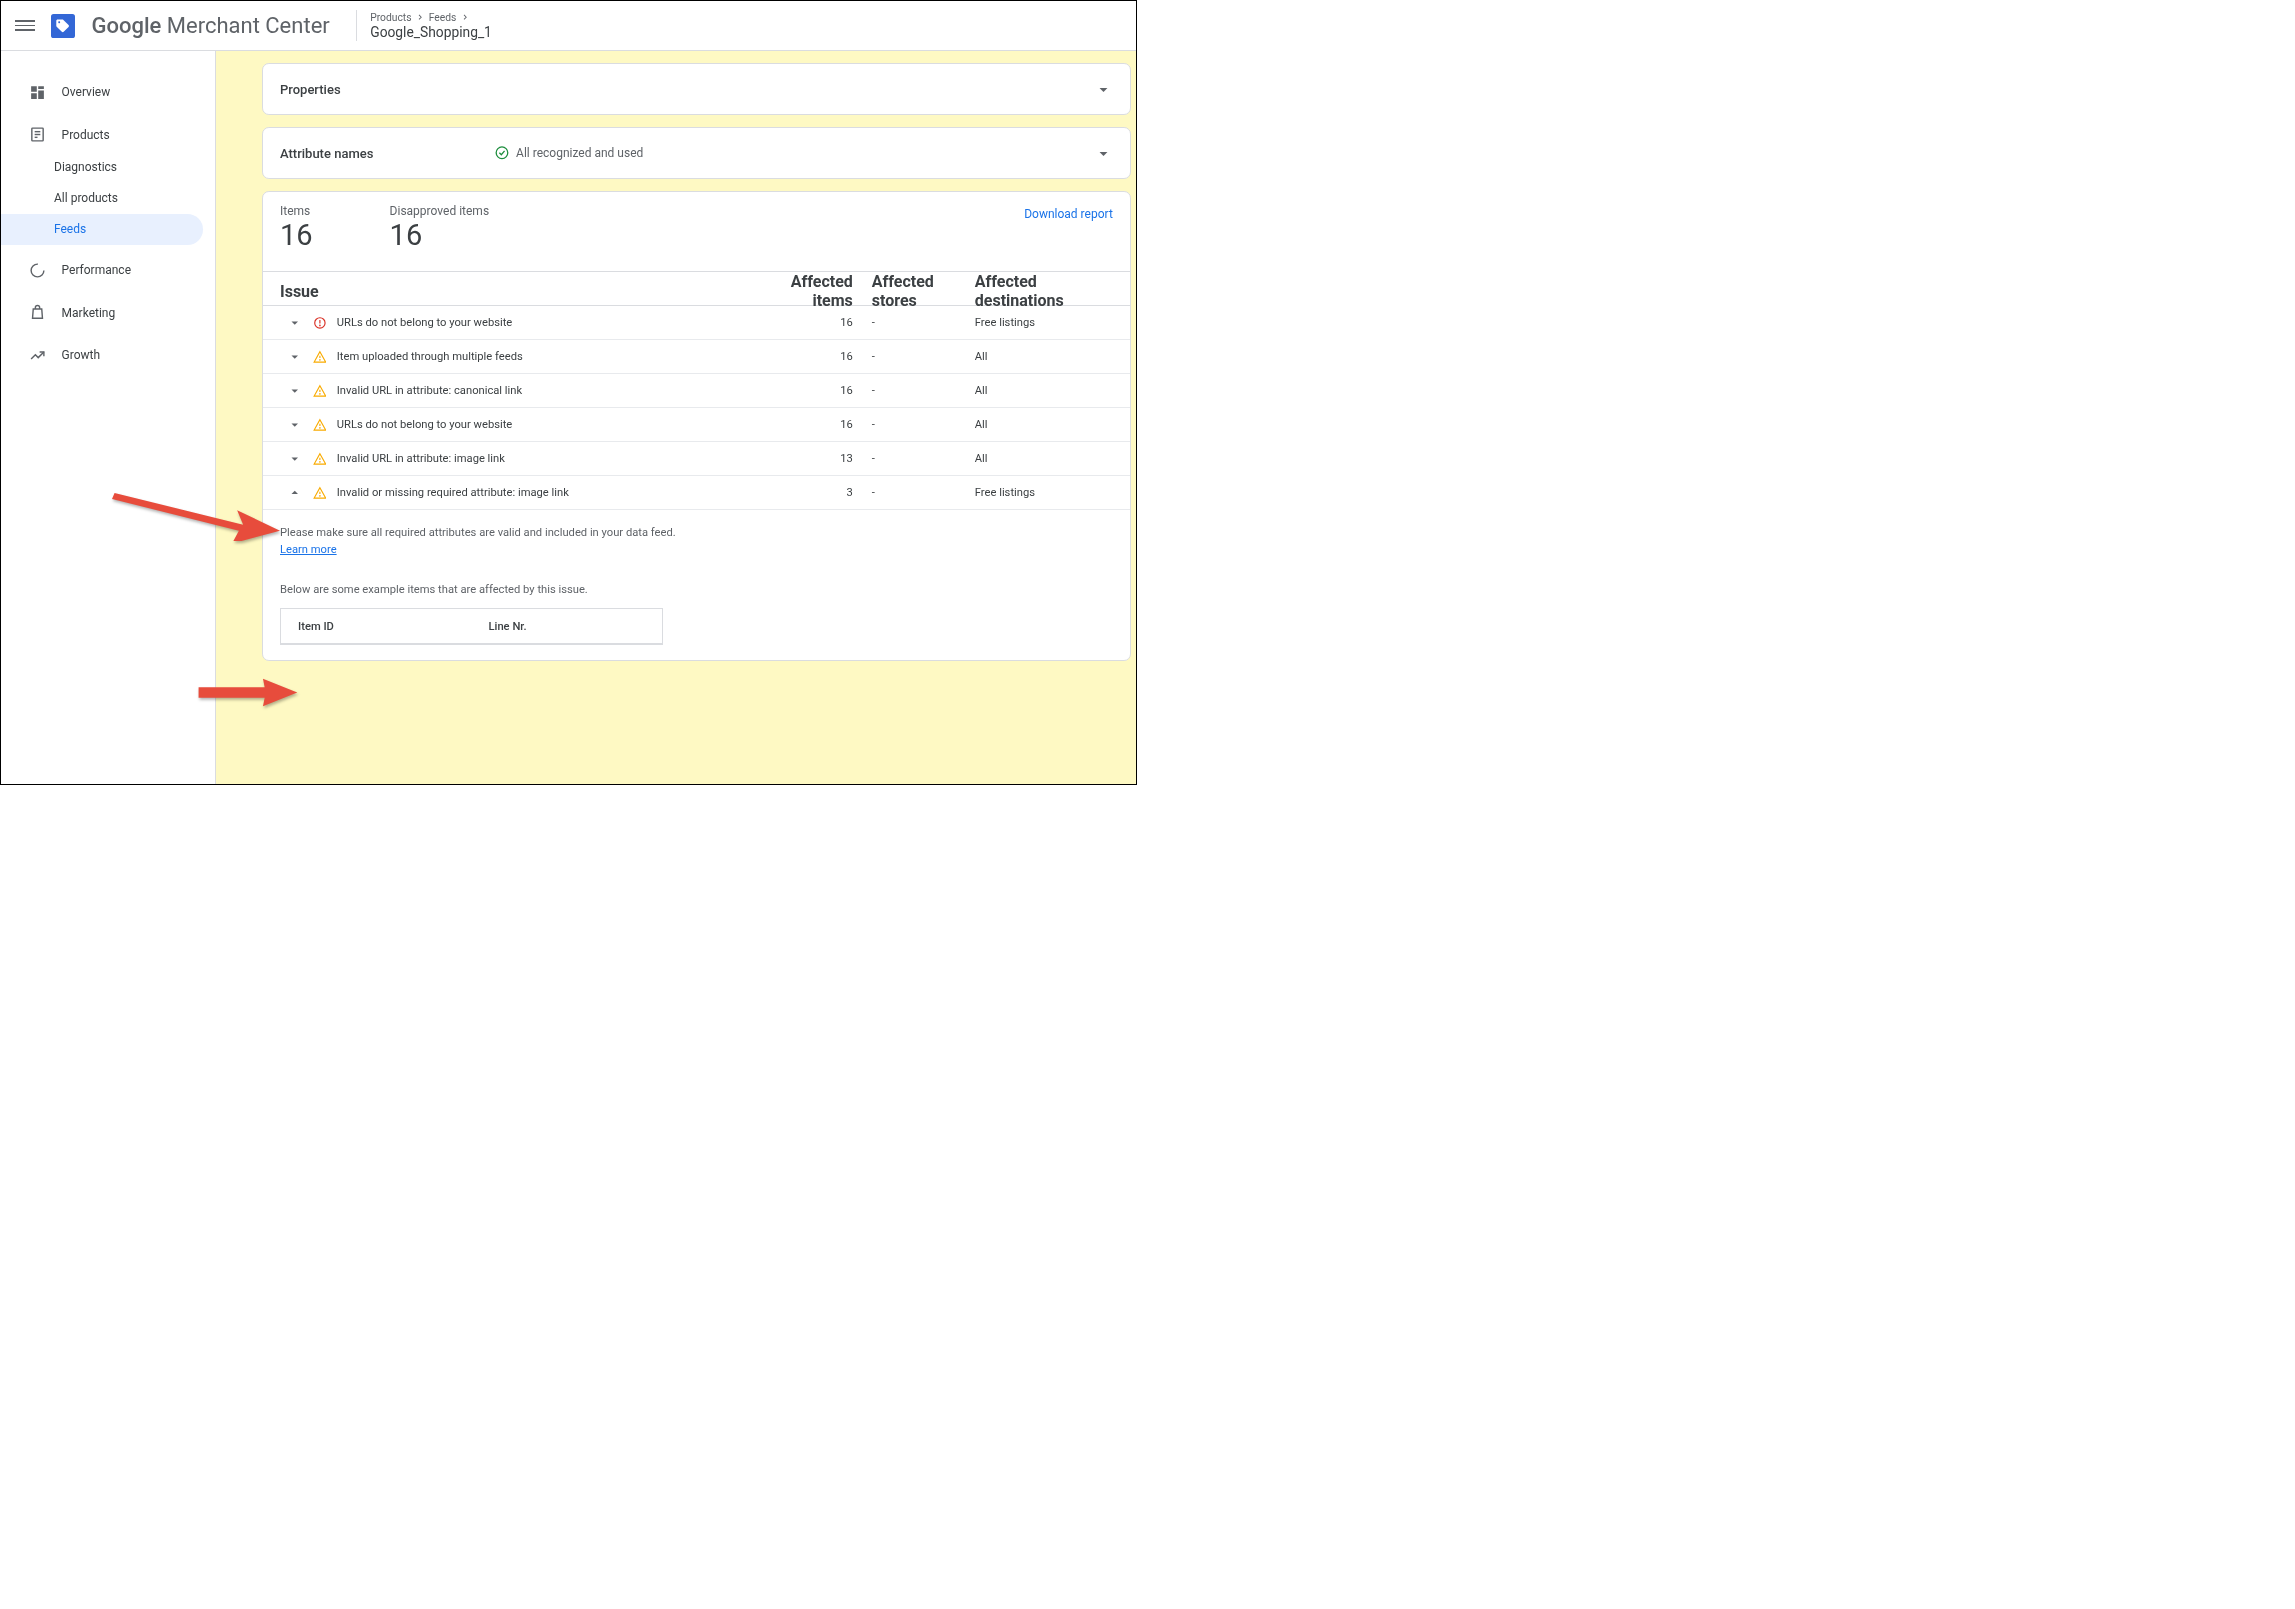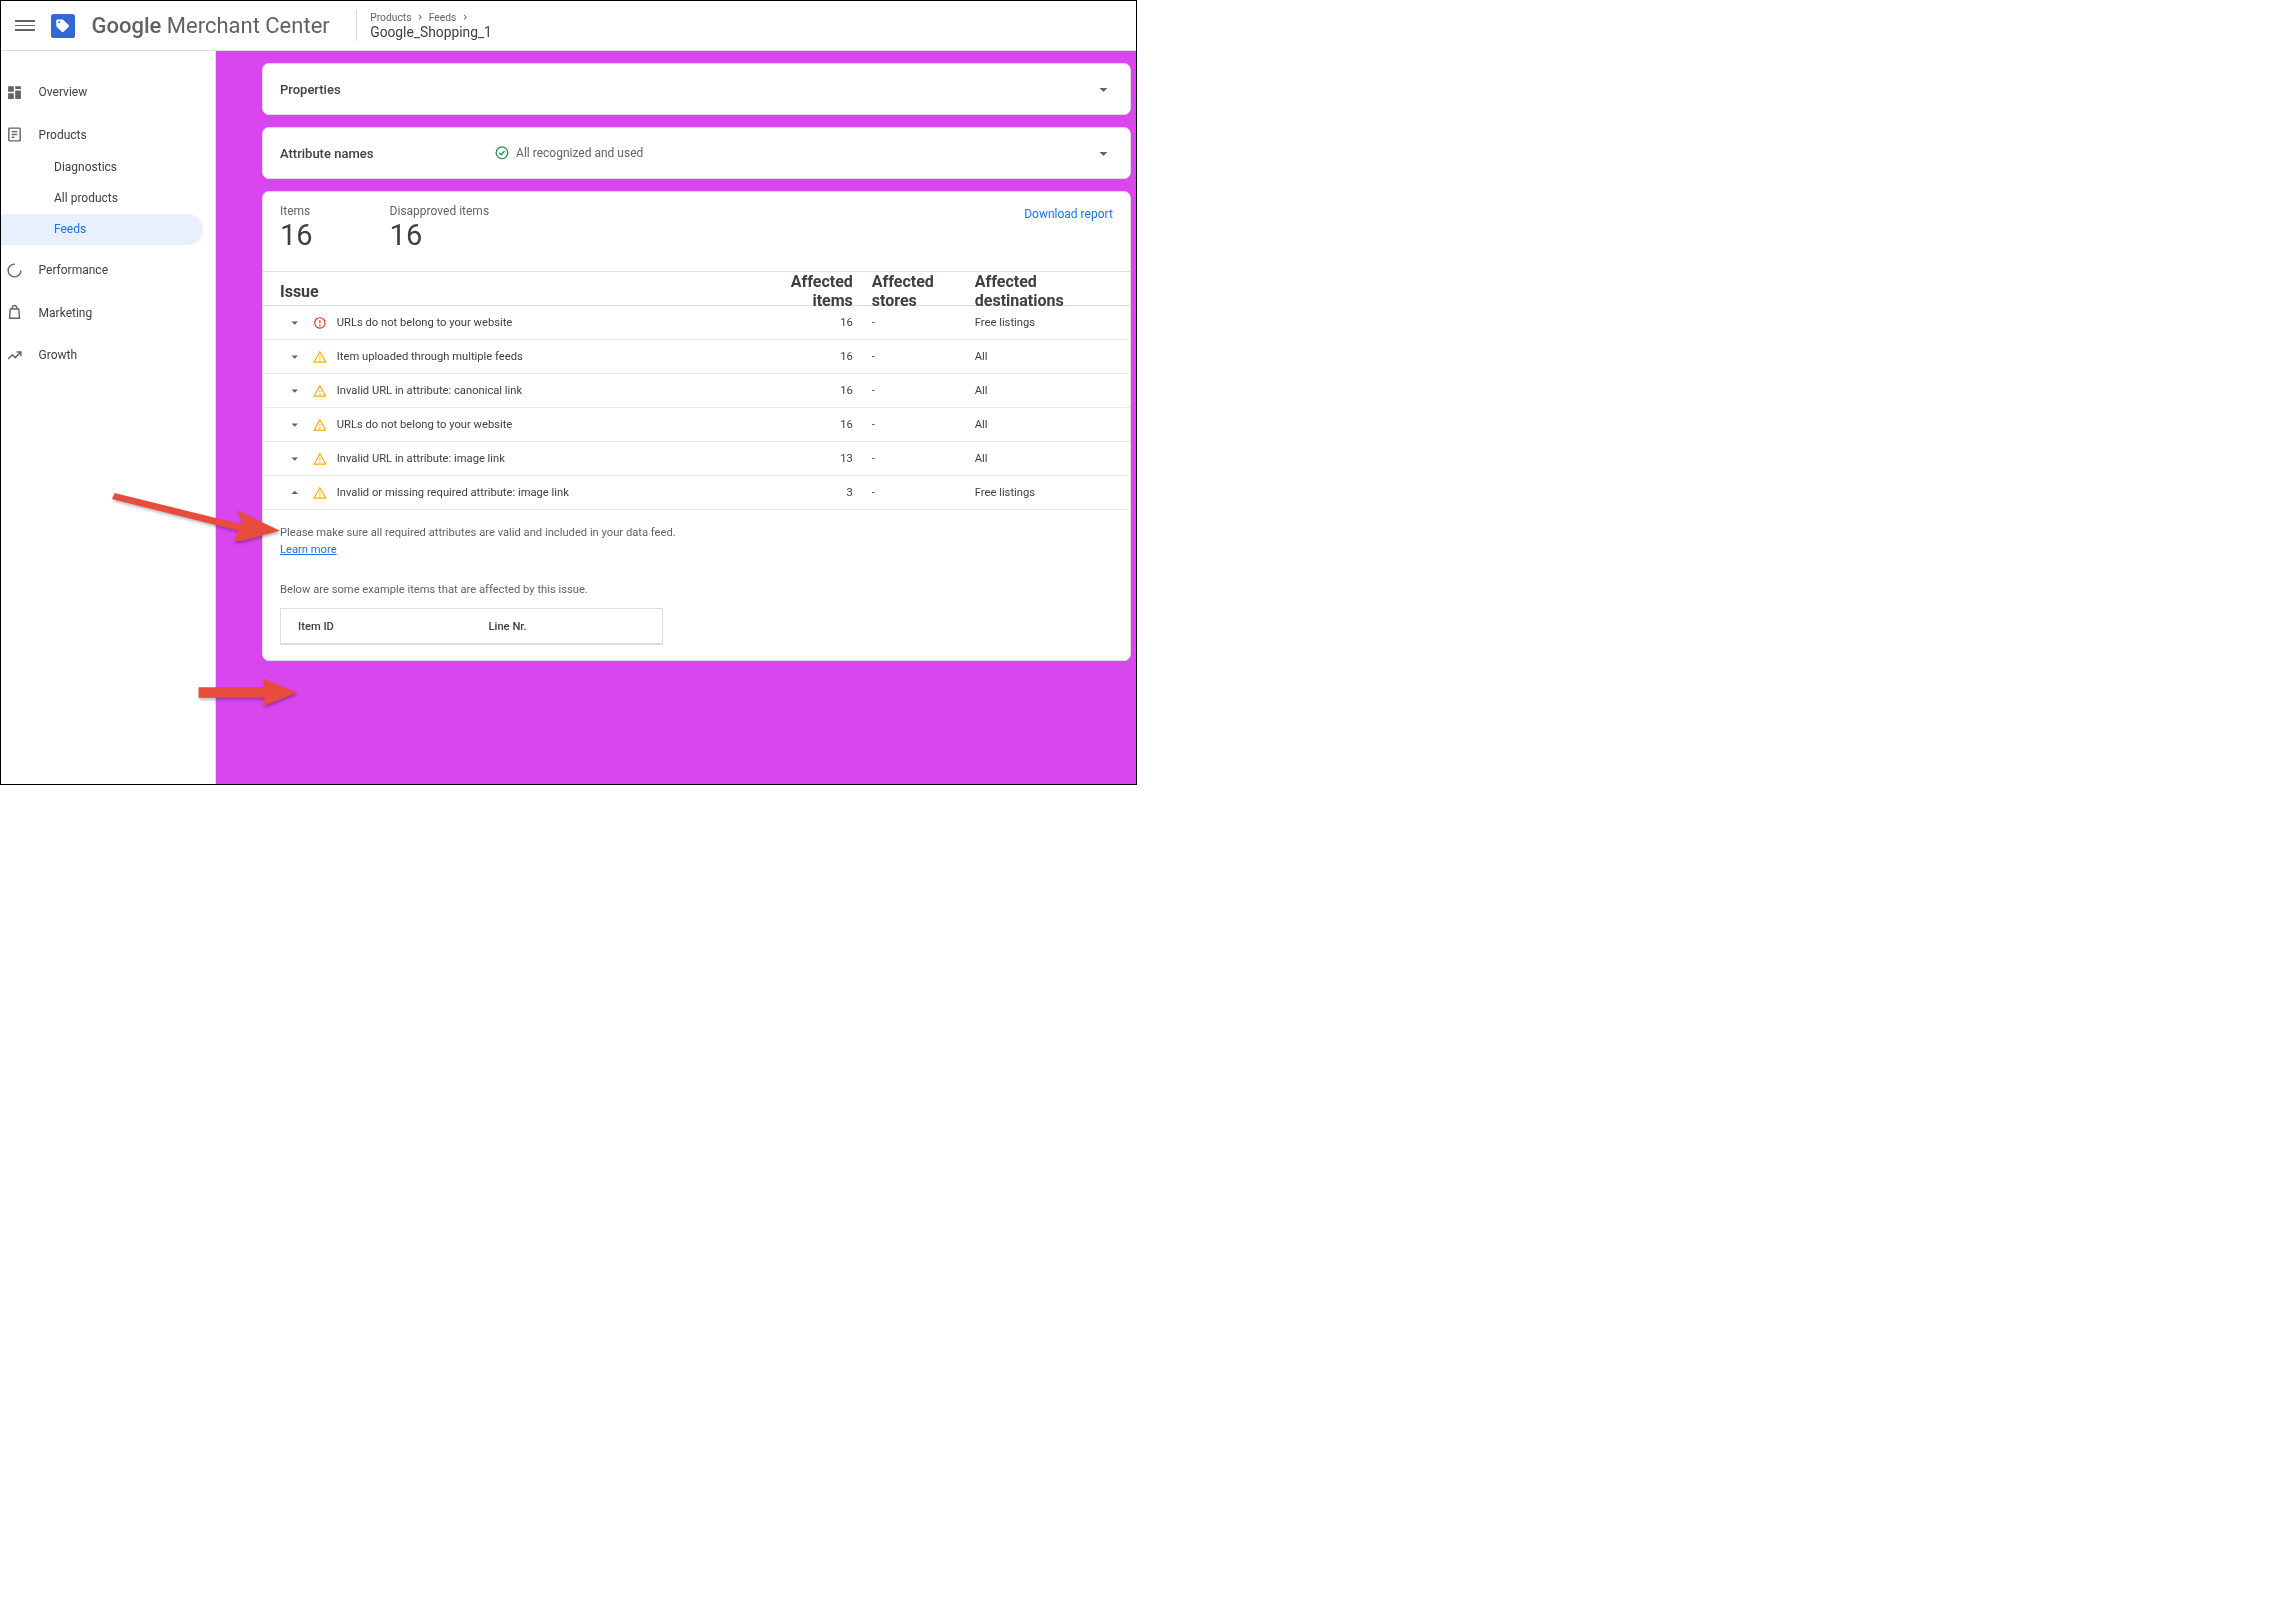--- a/index.html
+++ b/index.html
@@ -15,27 +15,27 @@
     .logo-text { font-size: 22px; color: #5f6368; font-weight: 400; margin-left: 8px; }
     .logo-text b { font-weight: 500; color: #5f6368; }
 
     .divider-v { width: 0.9px; height: 31px; background: #dadce0; margin: 0 13.8px; }
     .breadcrumbs { display: flex; flex-direction: column; justify-content: center; font-size: 10.3px; color: #5f6368; }
     .breadcrumbs .row { display: flex; align-items: center; gap: 3.4px; }
     .breadcrumbs .page { font-size: 13.8px; color: #3c4043; margin-top: 0.9px; }
     
     .body { display: flex; height: calc(100% - 50px); }
     .sidebar { width: 215px; border-right: 0.9px solid #dadce0; padding-top: 15.5px; flex-shrink: 0; }
-    .nav-item { display: flex; align-items: center; height: 34px; padding: 0 5px; font-size: 12px; color: #3c4043; cursor: pointer; border-radius: 0 21.5px 21.5px 0; margin-right: 12px; }
+    .nav-item { display: flex; align-items: center; height: 34px; padding: 0 28px; font-size: 12px; color: #3c4043; cursor: pointer; border-radius: 0 21.5px 21.5px 0; margin-right: 12px; }
     .nav-item.parent { margin-top: 8.6px; }
     .nav-item .icon { width: 20.6px; margin-right: 12px; display: flex; align-items: center; justify-content: flex-start; color: #5f6368; }
     .nav-item.sub { padding-left: 53px; height: 31px; }
     .nav-item.selected { background: #e8f0fe; color: #1a73e8; }
     
-    .content { flex: 1; background: #d946ef; padding: 0 5.2px 0 46px; overflow-y: auto; }
+    .content { flex: 1; background: #fef9c3; padding: 0 5.2px 0 46px; overflow-y: auto; }
     .card { background: #fff; border: 0.9px solid #dadce0; border-radius: 6.9px; margin-top: 12px; }
     .card-header { display: flex; align-items: center; justify-content: space-between; padding: 15.5px 17px; cursor: pointer; }
     .card-title { font-size: 13px; font-weight: 500; color: #3c4043; }
     .recognized { display: flex; align-items: center; color: #5f6368; font-size: 12px; }
     .check-ico { color: #1e8e3e; margin-right: 6.9px; }
     
     .stats-row { display: flex; padding: 12px 17px 19px 17px; align-items: flex-start; justify-content: space-between; }
     .stat { margin-right: 77px; }
     .stat-label { font-size: 12px; color: #5f6368; }
     .stat-val { font-size: 29px; color: #3c4043; margin-top: 0px; }

